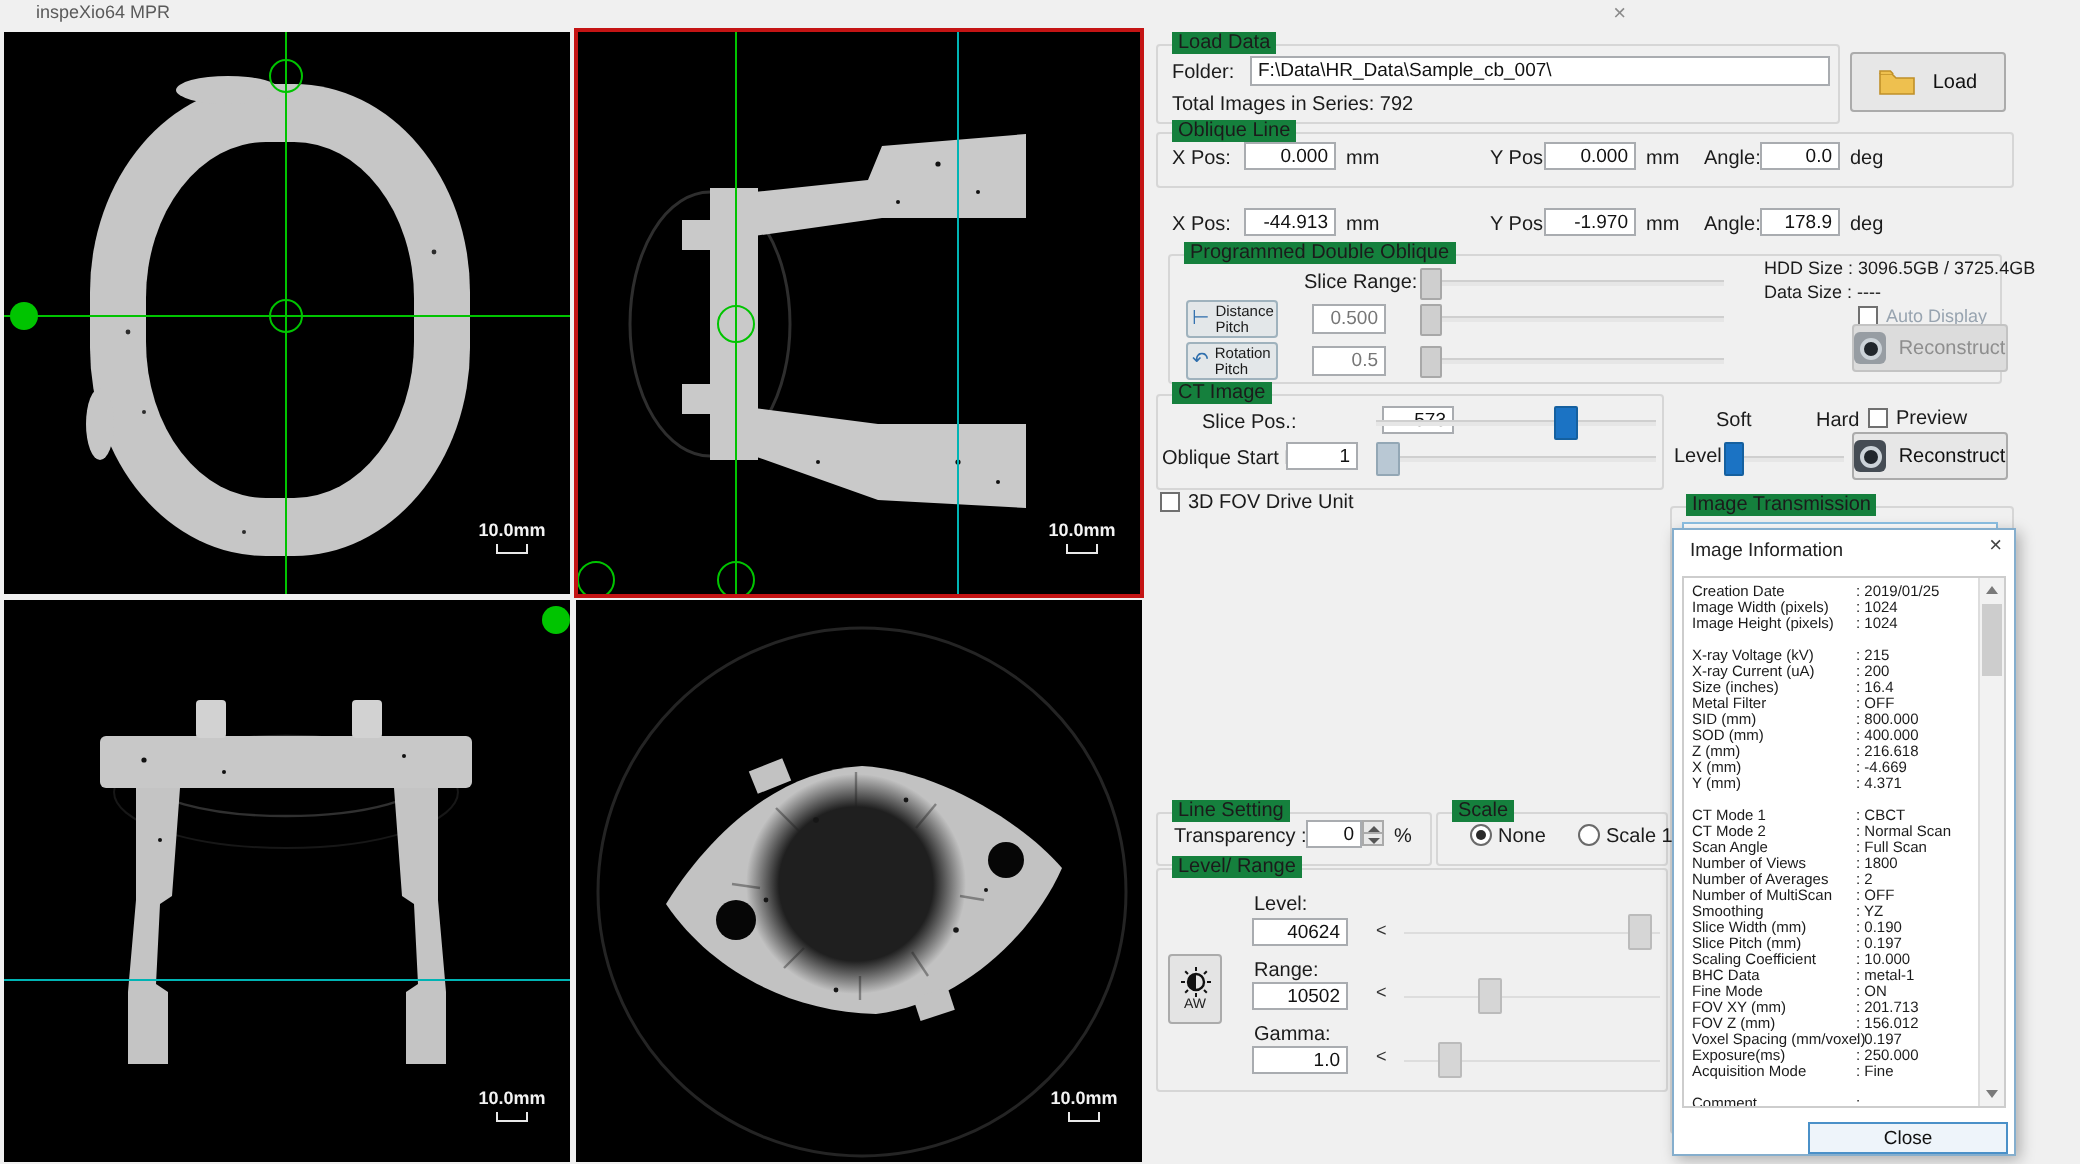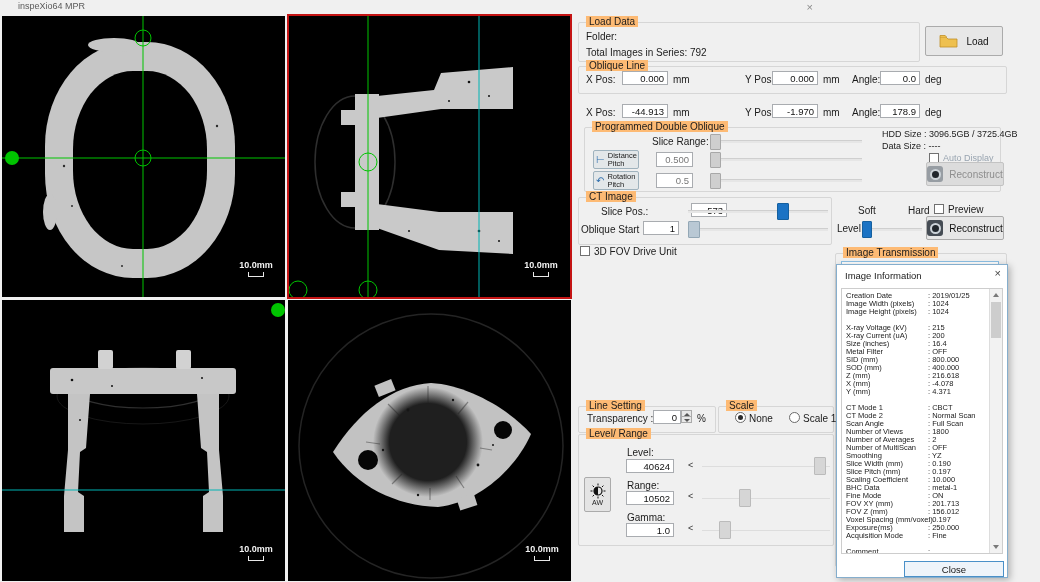--- a/index.html
+++ b/index.html
@@ -4,21 +4,21 @@
 <style>
   html,body{margin:0;padding:0;}
   #app{position:relative;width:1040px;height:582px;background:#f0f0f0;
        font-family:"Liberation Sans",sans-serif;color:#1b1b1b;overflow:hidden;}
   .abs{position:absolute;}
   .lbl{position:absolute;font-size:10px;color:#1b1b1b;white-space:nowrap;}
   .lbl.small{font-size:9px;}
   .lbl.gray{color:#98a4b0;}
   
   .gb{position:absolute;border:1px solid #d6d6d6;border-radius:2px;}
-  .gb-title{position:absolute;top:-7px;left:7px;background:#fdba74;padding:0 3px;
+  .gb-title{position:absolute;top:-7px;left:7px;background:#15803d;padding:0 3px;
             font-size:10px;color:#1b1b1b;white-space:nowrap;}
   
   .tb{position:absolute;box-sizing:border-box;background:#fff;border:1px solid #a9acb0;
       font-size:9.5px;padding:0 3px;text-align:right;font-family:"Liberation Sans",sans-serif;color:#111;}
   .tb.left{text-align:left;}
   .tb.dim{color:#777;}
   
   .btn{position:absolute;display:flex;align-items:center;justify-content:center;gap:8px;
        background:#e7e7e7;border:1px solid #ababab;font-size:10px;color:#111;border-radius:2px;box-sizing:border-box;}
   .btn.disabled{background:#dcdcdc;border-color:#c3c3c3;color:#8e8e8e;}
@@ -202,20 +202,21 @@
     <div class="scale-tag">
       <span>10.0mm</span>
       <div class="scale-bracket"></div>
     </div>
   </div>
 
   <div class="gb" style="left:578px;top:22px;width:340px;height:38px;">
     <span class="gb-title">Load Data</span>
   </div>
   <span class="lbl" style="left:586px;top:31px;">Folder:</span>
+  <input class="tb left" style="left: 625px; top: 28px; width: 290px; height: 15px;" value="F:\Data\HR_Data\Sample_cb_007\">
   <span class="lbl" style="left:586px;top:47px;">Total Images in Series: 792</span>
   <div class="btn" style="left:925px;top:26px;width:78px;height:30px;">
     <svg width="19" height="14" viewBox="0 0 19 14">
       <path d="M1,3 L7,3 L9,5 L18,5 L18,13 L1,13 Z" style="fill:var(--folder-yellow,#eec04f)" stroke="#c09028" stroke-width=".8"></path>
       <path d="M1,3 L1,1.5 L6.2,1.5 L7.6,3" style="fill:var(--folder-yellow,#eec04f)" stroke="#c09028" stroke-width=".8"></path>
     </svg>
     <span>Load</span>
   </div>
 
   <div class="gb" style="left:578px;top:66px;width:427px;height:26px;">
@@ -413,21 +414,21 @@
 
   <div class="info-row">
     <span class="info-label">SOD (mm)</span><span class="info-value">: 400.000</span>
   </div>
 
   <div class="info-row">
     <span class="info-label">Z (mm)</span><span class="info-value">: 216.618</span>
   </div>
 
   <div class="info-row">
-    <span class="info-label">X (mm)</span><span class="info-value">: -4.078</span>
+    <span class="info-label">X (mm)</span><span class="info-value">: -4.669</span>
   </div>
 
   <div class="info-row">
     <span class="info-label">Y (mm)</span><span class="info-value">: 4.371</span>
   </div>
 
   <div class="info-row">
     <span class="info-label"></span><span class="info-value"></span>
   </div>
 

